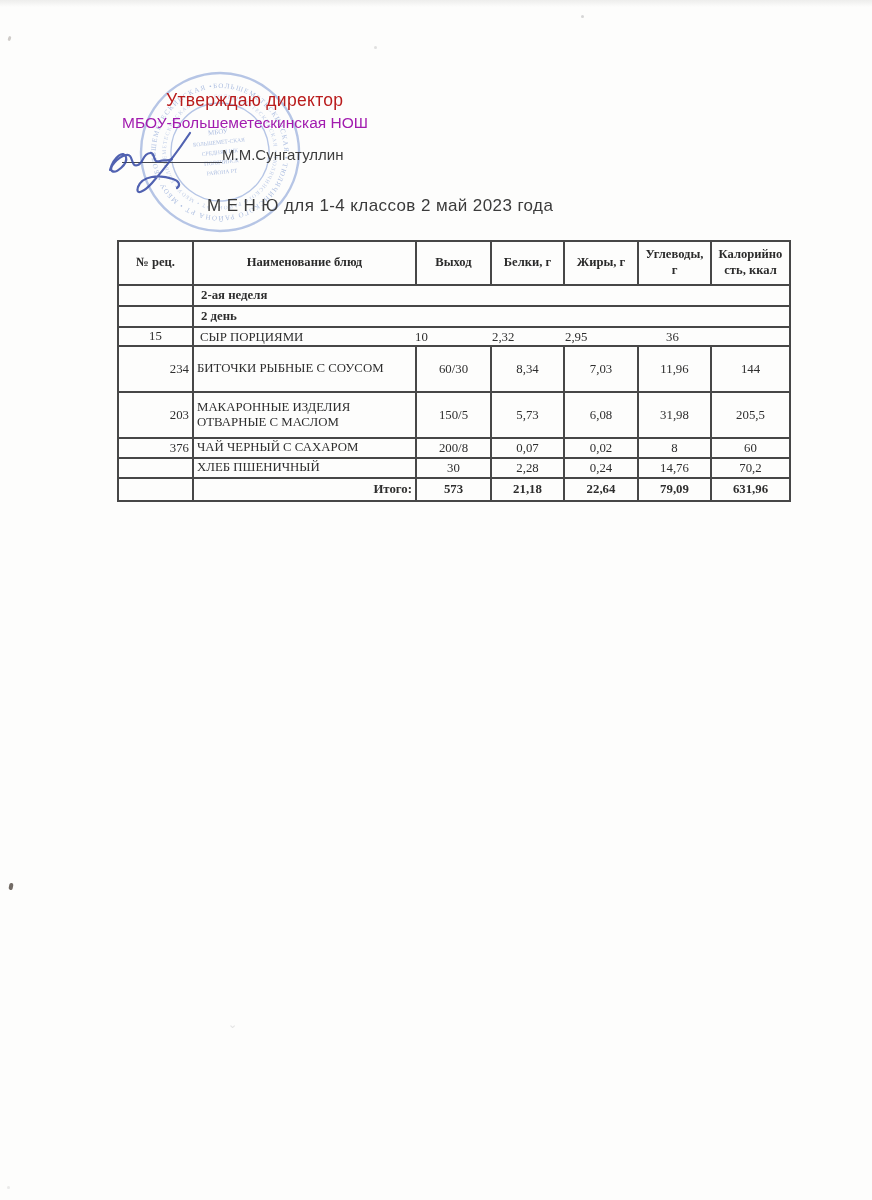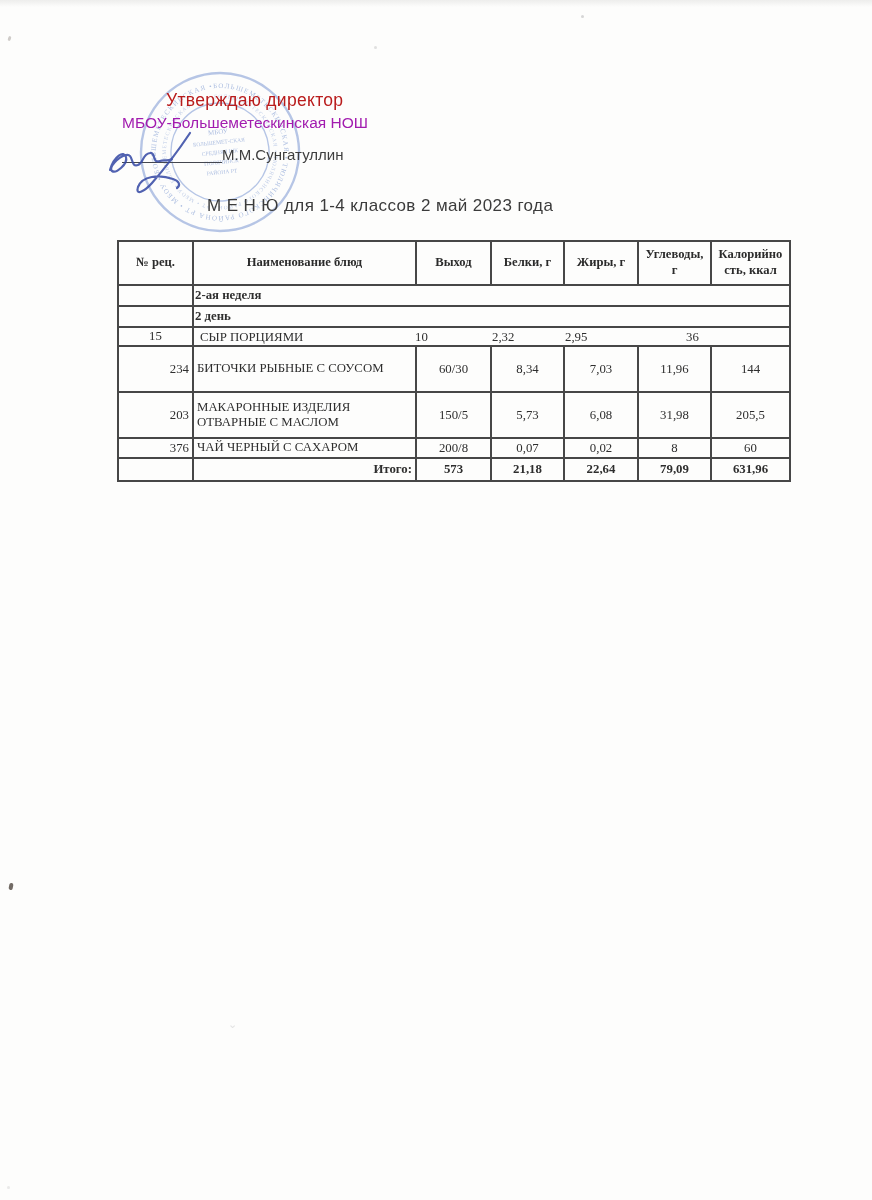--- a/index.html
+++ b/index.html
@@ -34,21 +34,21 @@
     font-family:"Liberation Serif", serif;
     color:#2e2e2e;
   }
   table.menu td, table.menu th{
     border:2px solid #474747;
     padding:0 3px;
     font-size:12.8px;
     overflow:hidden;
   }
   table.menu th{font-weight:bold;font-size:12.6px;line-height:1.25;text-align:center;height:42px;color:#2b2b2b;}
-  tr.section-row td{font-weight:bold;text-align:left;padding-left:1px;height:19px;font-size:12.8px;}
+  tr.section-row td{font-weight:bold;text-align:left;padding-left:7px;height:19px;font-size:12.8px;}
   tr.dish-row td{height:38px;}
   tr.dish-row.tall td{height:44px;}
   tr.dish-row.short td{height:18px;}
   td.num{text-align:right;padding-right:3px;}
   td.num.center{text-align:center;}
   td.name{text-align:left;padding-left:4px;line-height:1.18;}
   td.val{text-align:center;}
   tr.merged-row td{height:17px;border-top-width:2px;}
   td.merged-cell{position:relative;padding:0;}
   td.merged-cell span{position:absolute;top:50%;transform:translateY(-50%);white-space:nowrap;}
@@ -139,21 +139,21 @@
       <td></td>
       <td colspan="6">2 день</td>
     </tr>
     <tr class="merged-row">
       <td class="num center">15</td>
       <td class="merged-cell" colspan="6">
         <span style="left:6px">СЫР ПОРЦИЯМИ</span>
         <span style="left:221px">10</span>
         <span style="left:298px">2,32</span>
         <span style="left:371px">2,95</span>
-        <span style="left:492px">36</span>
+        <span style="left:472px">36</span>
       </td>
     </tr>
 
     <tr class="dish-row tall">
       <td class="num">234</td>
       <td class="name">БИТОЧКИ РЫБНЫЕ С СОУСОМ</td>
       <td class="val">60/30</td>
       <td class="val">8,34</td>
       <td class="val">7,03</td>
       <td class="val">11,96</td>
@@ -170,20 +170,29 @@
     </tr>
     <tr class="dish-row short">
       <td class="num">376</td>
       <td class="name">ЧАЙ ЧЕРНЫЙ С САХАРОМ</td>
       <td class="val">200/8</td>
       <td class="val">0,07</td>
       <td class="val">0,02</td>
       <td class="val">8</td>
       <td class="val">60</td>
     </tr>
+    <tr class="dish-row short">
+      <td class="num"></td>
+      <td class="name">ХЛЕБ ПШЕНИЧНЫЙ</td>
+      <td class="val">30</td>
+      <td class="val">2,28</td>
+      <td class="val">0,24</td>
+      <td class="val">14,76</td>
+      <td class="val">70,2</td>
+    </tr>
 
     <tr class="total-row">
       <td></td>
       <td class="total-label">Итого:</td>
       <td class="val">573</td>
       <td class="val">21,18</td>
       <td class="val">22,64</td>
       <td class="val">79,09</td>
       <td class="val">631,96</td>
     </tr>

